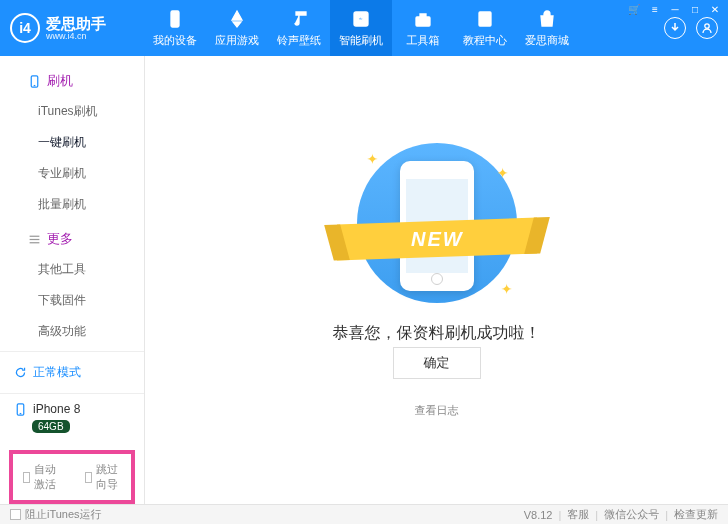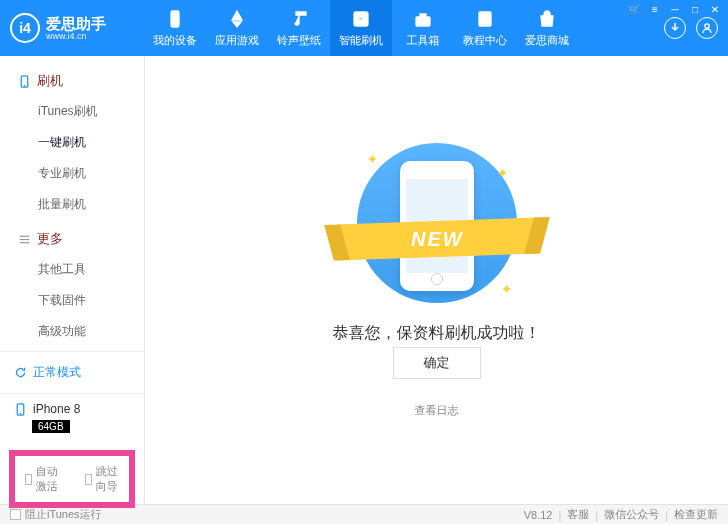--- a/index.html
+++ b/index.html
@@ -13,30 +13,30 @@
 .nav{display:flex;height:100%;flex:1}
 .nav-item{width:62px;display:flex;flex-direction:column;align-items:center;justify-content:center;cursor:pointer;font-size:11px}
 .nav-item.active{background:#0c7ae8}
 .nav-icon{width:20px;height:20px;margin-bottom:4px;fill:#fff}
 .header-right{display:flex;align-items:center;padding-right:10px;gap:10px}
 .win-controls{position:absolute;top:4px;right:6px;display:flex;gap:6px;color:#fff;font-size:10px}
 .win-btn{cursor:pointer;width:14px;text-align:center}
 .circ-icon{width:22px;height:22px;border:1.5px solid #fff;border-radius:50%;display:flex;align-items:center;justify-content:center;cursor:pointer}
 .body{display:flex;height:calc(100% - 56px - 20px)}
 .sidebar{width:145px;border-right:1px solid #e6e6e6;display:flex;flex-direction:column;padding-top:10px}
-.side-group{padding:6px 18px;color:#7f1d1d;font-size:13px;display:flex;align-items:center;gap:6px}
+.side-group{padding:6px 28px;color:#a21caf;font-size:13px;display:flex;align-items:center;gap:6px}
 .side-items{margin-bottom:4px}
 .side-item{padding:7px 14px 7px 38px;color:#666;cursor:pointer;font-size:12px}
 .side-item.active{color:#0f172a}
 .side-spacer{flex:1}
 .side-status{padding:12px 14px;border-top:1px solid #eee;display:flex;align-items:center;gap:6px;color:#1e90ff;font-size:12px}
 .side-device{padding:8px 14px;border-top:1px solid #eee}
 .dev-name{color:#333;font-weight:normal;font-size:12px;display:flex;align-items:center;gap:6px}
-.dev-cap{display:inline-block;background:#000000;color:#fff;border-radius:0;padding:1px 6px;font-size:10px;margin-top:4px;margin-left:18px}
-.side-opts{border-top:1px solid #eee;padding:8px 10px;display:flex;gap:26px;border:6px solid #ec4899;margin:9px}
+.dev-cap{display:inline-block;background:#14532d;color:#fff;border-radius:5px;padding:1px 6px;font-size:10px;margin-top:4px;margin-left:18px}
+.side-opts{border-top:1px solid #eee;padding:8px 10px;display:flex;gap:26px;border:4px solid #ec4899;margin:9px}
 .chk{display:flex;align-items:center;gap:4px;color:#888;font-size:11px;cursor:pointer}
 .chk-box{width:11px;height:11px;border:1px solid #bbb;background:#fff}
 .main{flex:1;display:flex;flex-direction:column;align-items:center;justify-content:center;background:#fff;position:relative}
 .illus{width:200px;height:160px;position:relative;margin-bottom:20px}
 .circle-bg{width:160px;height:160px;border-radius:50%;background:linear-gradient(180deg,#5bb5ff,#3d9ef0);position:absolute;left:20px;top:0}
 .phone{position:absolute;left:63px;top:18px;width:74px;height:130px;background:#fff;border-radius:10px;box-shadow:0 2px 8px rgba(0,0,0,.15)}
 .phone:before{content:"";position:absolute;top:18px;left:6px;right:6px;bottom:18px;background:#e8f3fb}
 .phone:after{content:"";position:absolute;bottom:6px;left:50%;transform:translateX(-50%);width:10px;height:10px;border:1px solid #d0d0d0;border-radius:50%}
 .ribbon{position:absolute;top:78px;left:0;right:0;height:36px;background:#ffcf3d;transform:skewY(-2deg);display:flex;align-items:center;justify-content:center}
 .ribbon-text{color:#fff;font-weight:bold;font-size:20px;font-style:italic;letter-spacing:2px;transform:skewY(2deg)}

